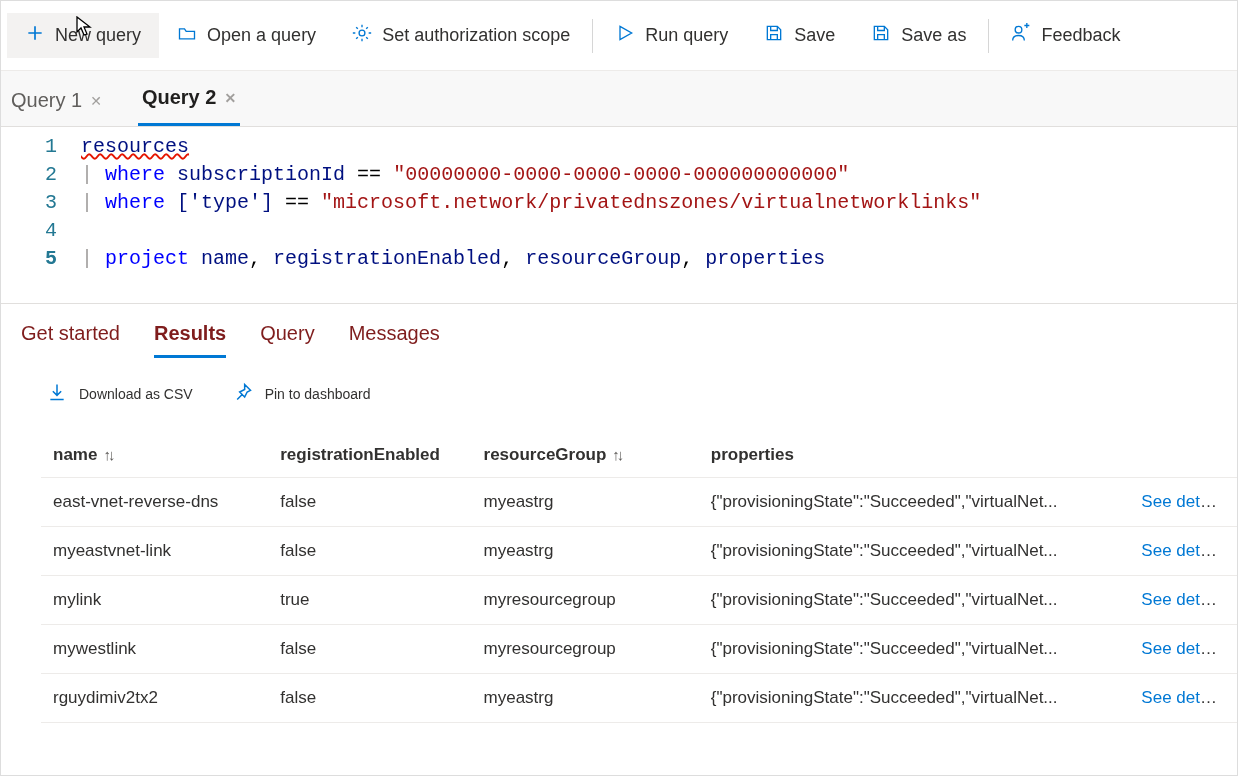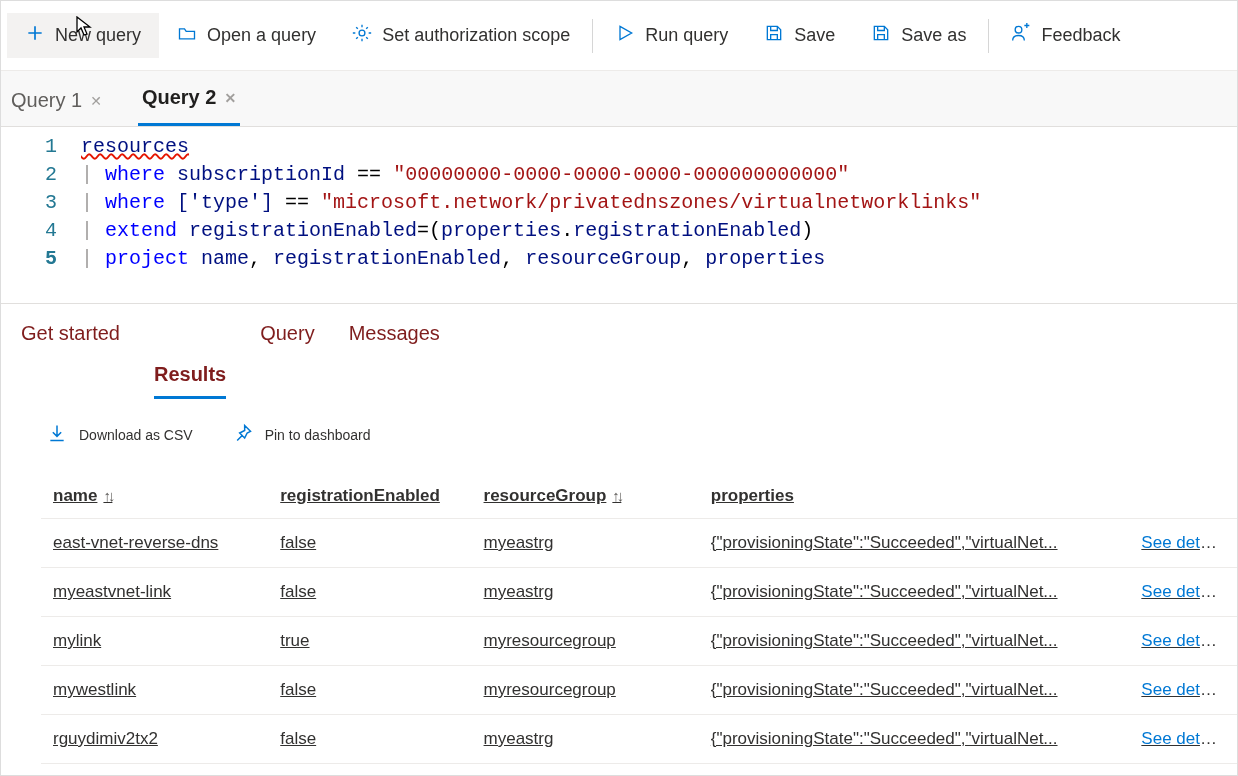--- a/index.html
+++ b/index.html
@@ -20,25 +20,25 @@
 .editor-row.cur .gutter{font-weight:600;}
 .code { white-space: pre; }
 .tok-kw { color: #0000ff; }
 .tok-id { color: #001080; }
 .tok-op { color: #000; }
 .tok-str { color: #a31515; }
 .tok-pipe { color: #a19f9d; }
 .err-underline { text-decoration: wavy underline #e51400; text-decoration-thickness: 1.5px; }
 .restabs { display: flex; gap: 34px; padding: 18px 20px 0 20px; font-size: 20px; }
 .restab { padding-bottom: 10px; cursor: pointer; color: #7f1d1d; }
-.restab.active { font-weight: 600; border-bottom: 3px solid #0078d4; margin-top: 41px; }
+.restab.active { font-weight: 600; border-bottom: 3px solid #0078d4; }
 .actions { display: flex; gap: 40px; padding: 24px 46px 18px 46px; font-size: 14px; }
 .action { display: flex; align-items: center; gap: 12px; cursor: pointer; color: #323130; }
 .action svg { width: 20px; height: 20px; stroke: #0078d4; fill: none; stroke-width: 1.8; }
-table { width: calc(100% - 40px); margin: 8px 20px 0 40px; border-collapse: collapse; text-decoration: underline; }
+table { width: calc(100% - 40px); margin: 8px 20px 0 40px; border-collapse: collapse; }
 th { text-align: left; font-weight: 600; font-size: 17px; padding: 14px 12px 12px 12px; border-bottom: 1px solid #edebe9; }
 td { padding: 14px 12px; font-size: 17px; border-bottom: 1px solid #edebe9; white-space: nowrap; overflow: hidden; text-overflow: ellipsis; max-width: 0;}
 th .sort { color: #605e5c; margin-left: 6px; font-size: 15px; letter-spacing: -3px;}
 .link { color: #0078d4; cursor: pointer; }
 .col-name{width:19%} .col-reg{width:17%} .col-rg{width:19%} .col-prop{width:36%} .col-det{width:9%}
 .cursor-img{position:absolute; left:76px; top:16px; pointer-events:none;}
 </style>
 </head>
 <body>
 
@@ -114,21 +114,20 @@
   <div class="editor-row">
       <div class="gutter">2</div>
       <div class="code"><span class="tok-pipe">| </span><span class="tok-kw">where</span> <span class="tok-id">subscriptionId</span> <span class="tok-op">==</span> <span class="tok-str">"00000000-0000-0000-0000-000000000000"</span></div>
     </div>
   <div class="editor-row">
       <div class="gutter">3</div>
       <div class="code"><span class="tok-pipe">| </span><span class="tok-kw">where</span> <span class="tok-id">['type']</span> <span class="tok-op">==</span> <span class="tok-str">"microsoft.network/privatednszones/virtualnetworklinks"</span></div>
     </div>
   <div class="editor-row">
       <div class="gutter">4</div>
-      <div class="code"><span class="tok-pipe">| </span><span class="tok-kw">extend</span> <span class="tok-id">registrationEnabled</span><span class="tok-op">=(</span><span class="tok-id">properties</span><span class="tok-op">.</span><span class="tok-id">registrationEnabled</span><span class="tok-op">)</span></div>
     </div>
   <div class="editor-row cur">
       <div class="gutter">5</div>
       <div class="code"><span class="tok-pipe">| </span><span class="tok-kw">project</span> <span class="tok-id">name</span><span class="tok-op">, </span><span class="tok-id">registrationEnabled</span><span class="tok-op">, </span><span class="tok-id">resourceGroup</span><span class="tok-op">, </span><span class="tok-id">properties</span></div>
     </div>
 </div>
 
 <div class="restabs">
   <div class="restab">Get started</div>
   <div class="restab active">Results</div>

